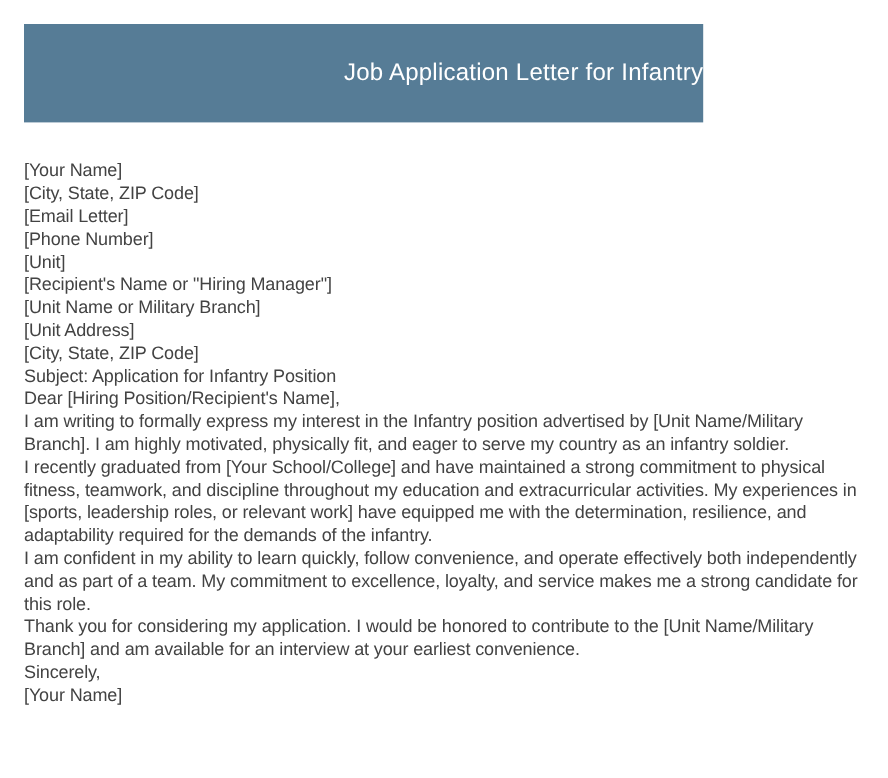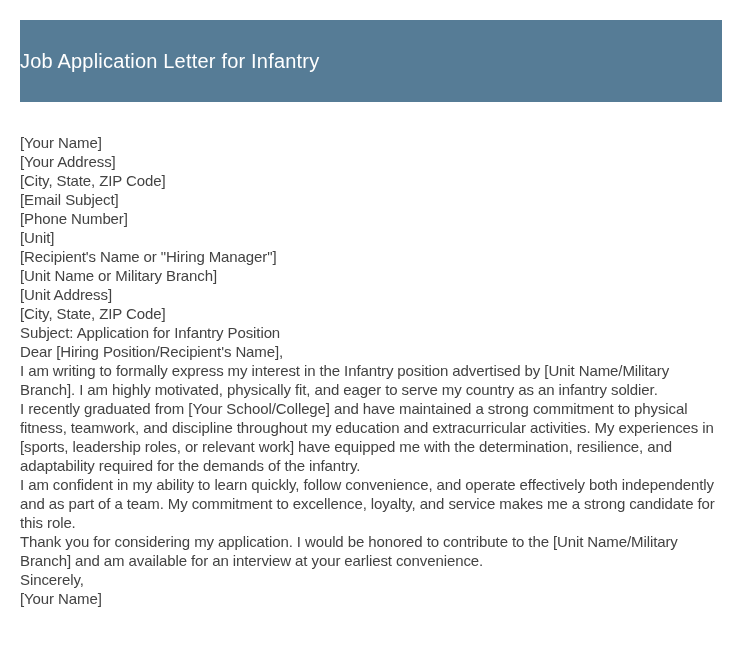--- a/index.html
+++ b/index.html
@@ -14,26 +14,26 @@
   .page {
     position: relative;
     width: 740px;
     height: 648px;
     background: #ffffff;
   }
   .title-band {
     position: absolute;
     left: 20px;
     top: 20px;
-    width: 702px;
+    width: 566px;
     height: 82px;
     background: #567c96;
     display: flex;
     align-items: center;
-    justify-content: flex-start;
+    justify-content: flex-end;
   }
   .title-band h1 {
     margin: 0;
     color: #ffffff;
     font-size: 20px;
     font-weight: 500;
     letter-spacing: 0.2px;
     font-family: "Liberation Sans", "DejaVu Sans", sans-serif;
   }
   .letter {
@@ -57,23 +57,22 @@
 <div class="page">
 
   <header class="title-band">
     <h1>Job Application Letter for Infantry</h1>
   </header>
 
   <main class="letter">
 
     <div>
         <p>[Your Name]</p>
-        <p>[Your Address]</p>
         <p>[City, State, ZIP Code]</p>
-        <p>[Email Subject]</p>
+        <p>[Email Letter]</p>
         <p>[Phone Number]</p>
         <p>[Unit]</p>
       </div>
 
     <div>
         <p>[Recipient's Name or "Hiring Manager"]</p>
         <p>[Unit Name or Military Branch]</p>
         <p>[Unit Address]</p>
         <p>[City, State, ZIP Code]</p>
       </div>

